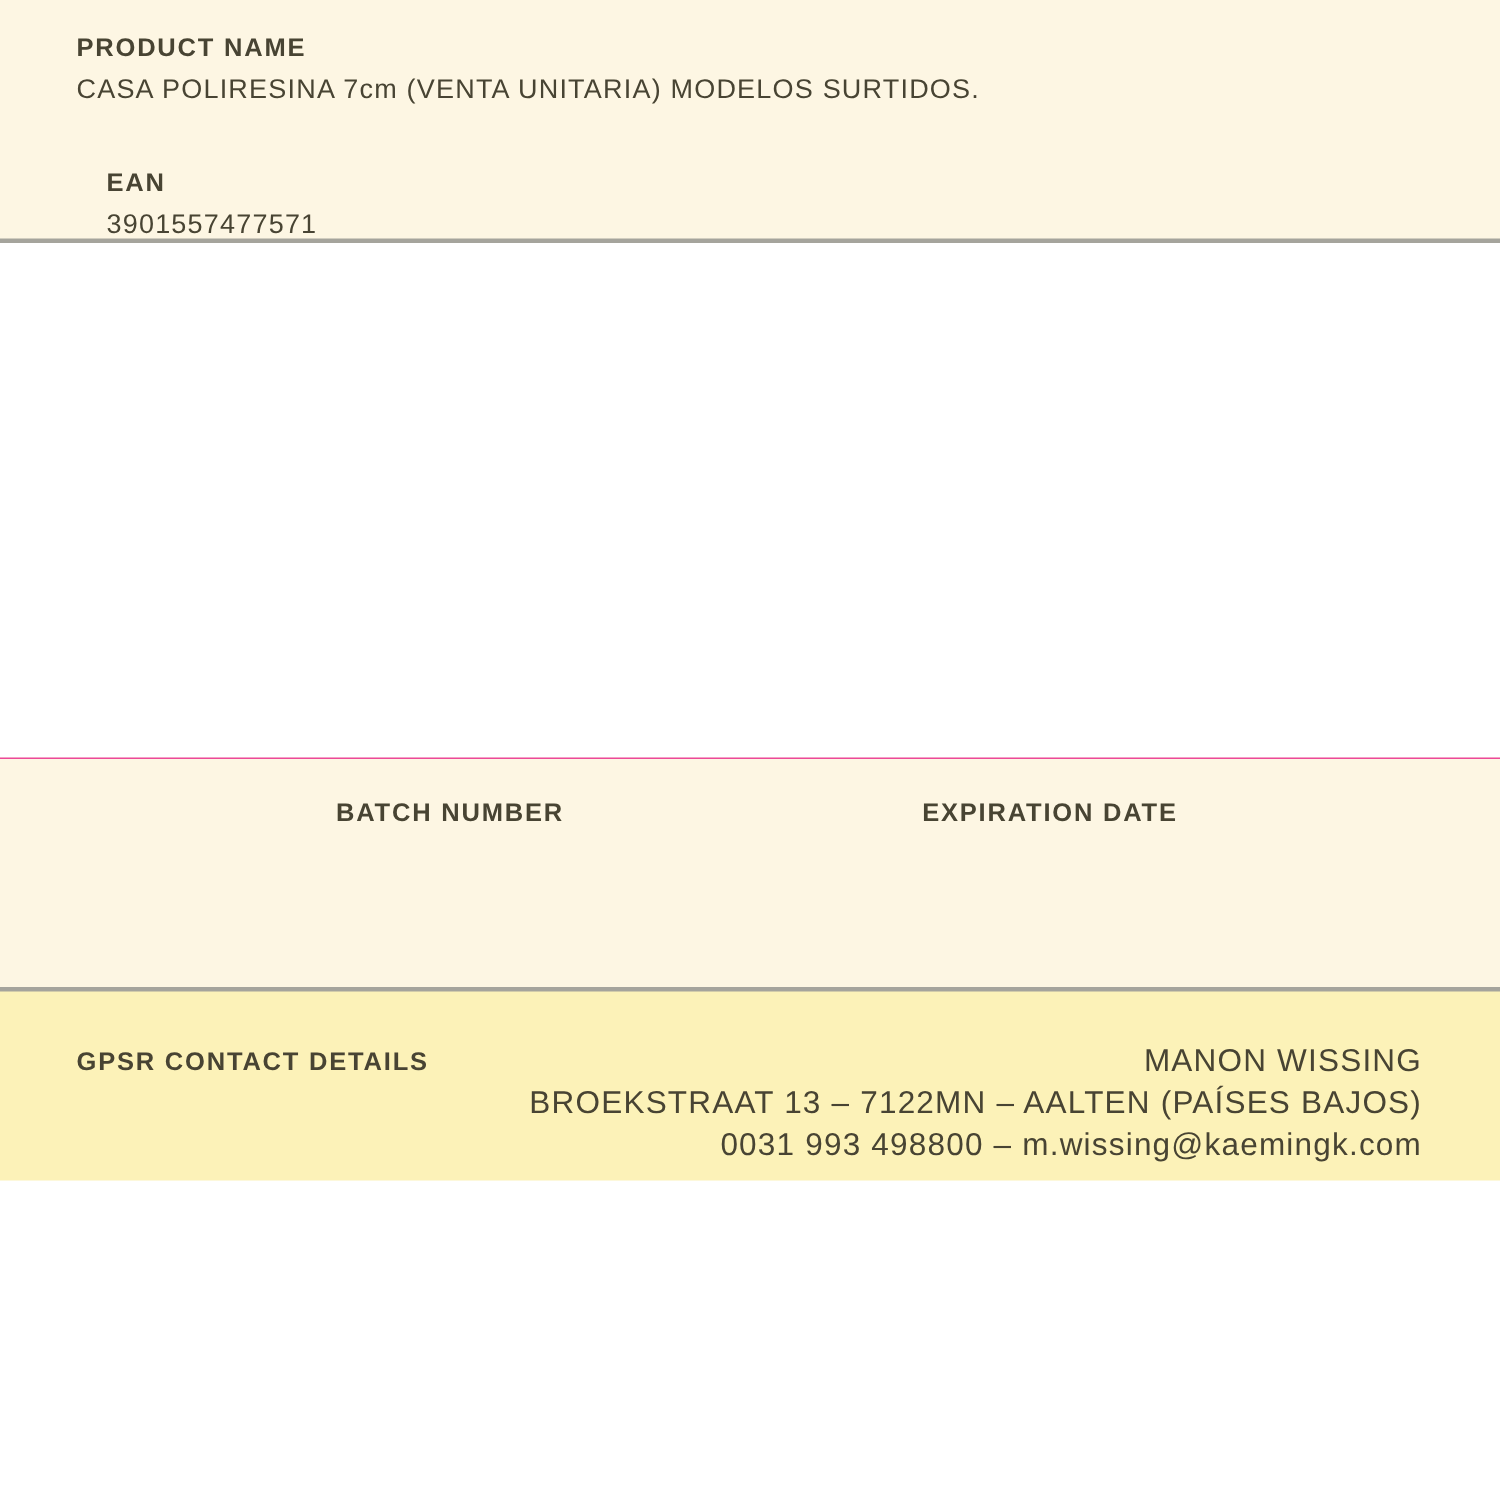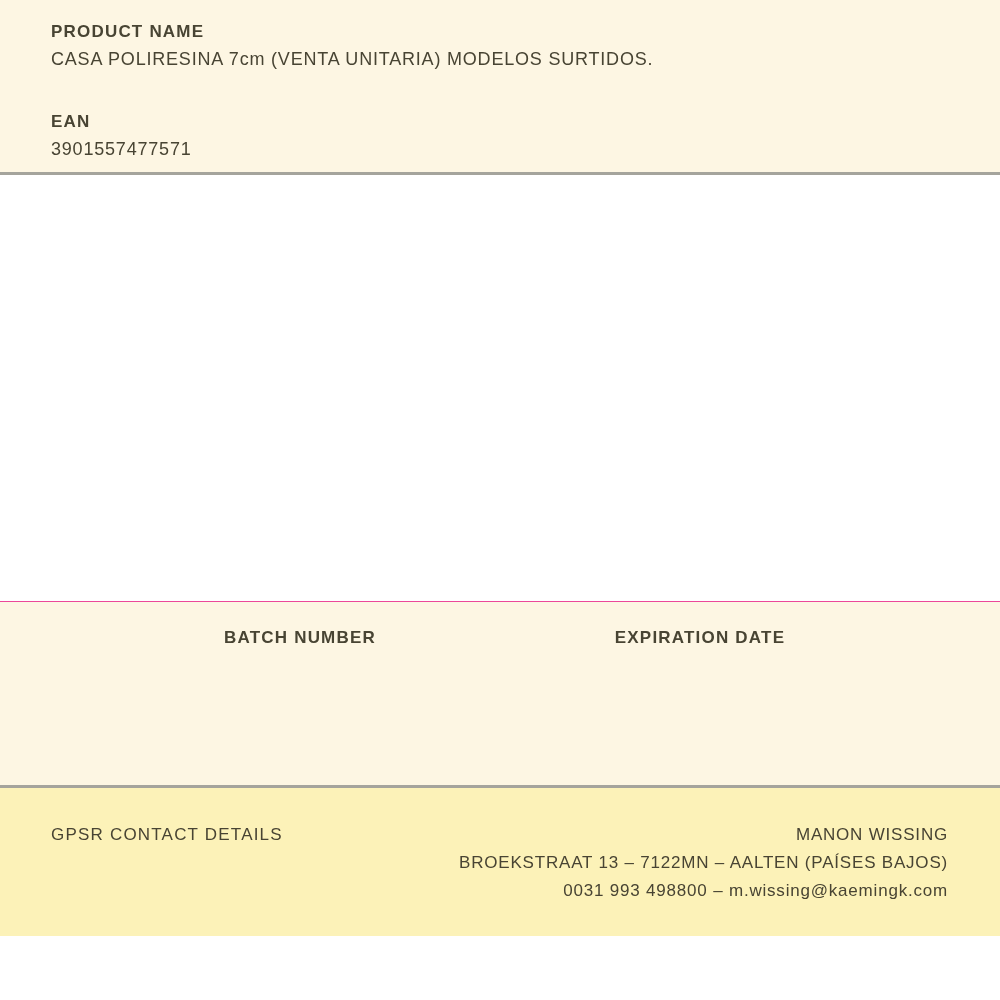--- a/index.html
+++ b/index.html
@@ -8,21 +8,21 @@
     width: 1000px;
     height: 1000px;
     background: #ffffff;
     font-family: "Liberation Sans", sans-serif;
     color: #484433;
   }
   * { box-sizing: border-box; }
 
   .doc {
     width: 1000px;
-    height: 936px;
+    height: 787px;
     display: flex;
     flex-direction: column;
   }
 
   
   .section-top {
     height: 186px;
     background: #FDF6E3;
     border-bottom: 3px solid #A5A49C;
     padding: 22px 51px 0 51px;
@@ -32,21 +32,21 @@
     font-size: 17px;
     letter-spacing: 1.2px;
     line-height: 20px;
   }
   .field-value {
     font-size: 18px;
     letter-spacing: 0.8px;
     line-height: 20px;
     margin-top: 7px;
   }
-  .ean-block { margin-top: 43px; }
+  .ean-block { margin-top: 43px; margin-left: 20px; }
 
   
   .section-image {
     height: 458px;
     background: #ffffff;
   }
 
   
   .section-mid {
     height: 196px;
@@ -68,26 +68,26 @@
     height: 160px;
     background: #FCF2B8;
     border-top: 3px solid #A5A49C;
     padding: 33px 52px 0 51px;
     display: flex;
     justify-content: space-between;
     align-items: flex-start;
   }
   .contact-right {
     text-align: right;
-    font-size: 17px;
+    font-size: 21px;
     letter-spacing: 0.8px;
     line-height: 28px;
   }
   .contact-left {
-    font-weight: normal;
+    font-weight: bold;
     font-size: 17px;
     letter-spacing: 1.2px;
     line-height: 28px;
   }
 </style>
 </head>
 <body>
 
 <div class="doc">
 

